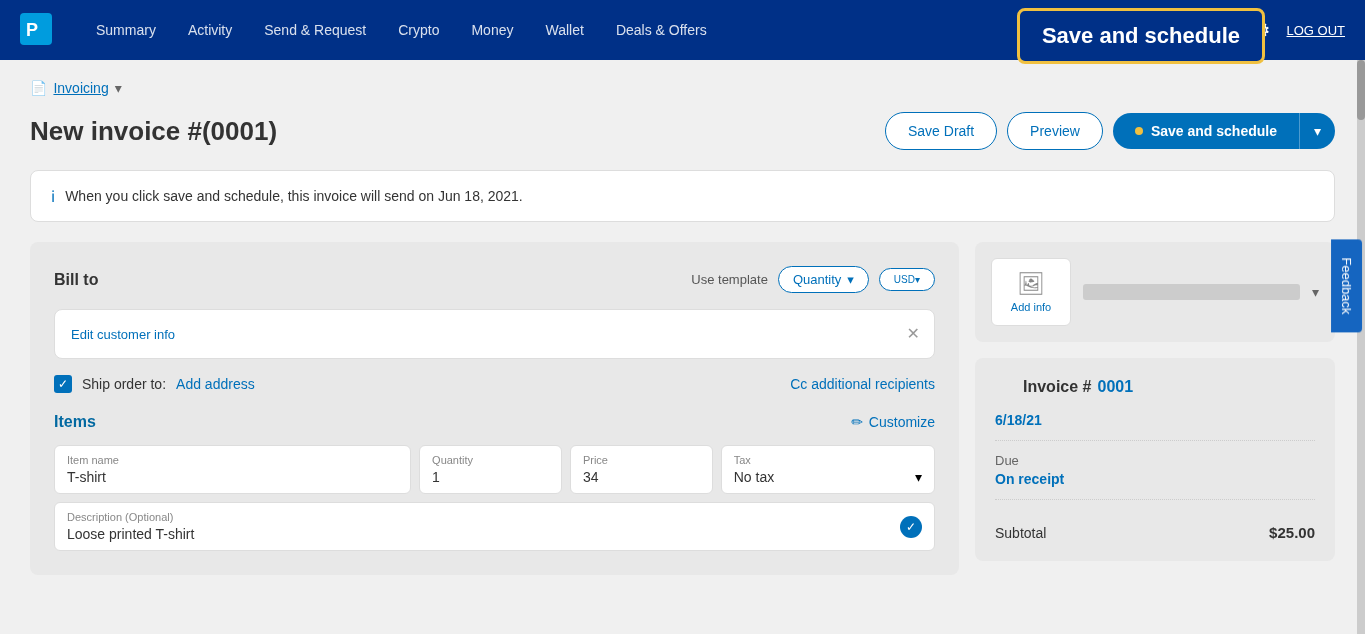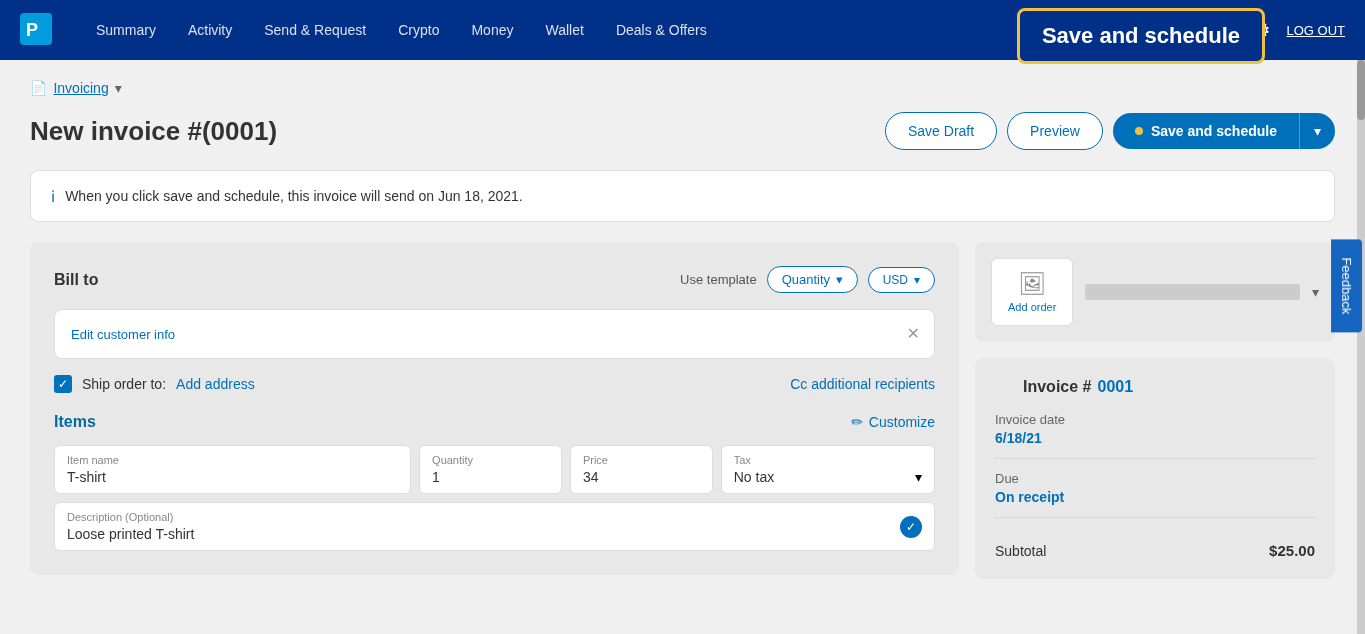--- a/index.html
+++ b/index.html
@@ -218,25 +218,24 @@
       display: flex;
       align-items: center;
       gap: 6px;
     }
     .currency-dropdown {
       border: 1.5px solid #0070ba;
       background: white;
       border-radius: 20px;
       padding: 5px 14px;
       color: #0070ba;
-      font-size: 12px;
-      cursor: pointer;
-      display: flex;
-      align-items: center;
-      gap: 6px;
+      font-size: 10px;
+      cursor: pointer;
+      display: flex;
+      align-items: center;
     }
 
     
     .customer-card {
       background: white;
       border: 1px solid #ddd;
       border-radius: 8px;
       padding: 16px;
       margin-bottom: 16px;
       position: relative;
@@ -599,34 +598,33 @@
         <div class="desc-check">✓</div>
       </div>
 
     </div>
 
     <div class="right-panel">
 
       <div class="logo-section">
         <div class="add-logo-box">
           <div class="logo-icon">🖼</div>
-          <div class="add-logo-text">Add order</div>
+          <div class="add-logo-text">Add info</div>
         </div>
         <div class="company-name-placeholder"></div>
         <span class="logo-chevron">▾</span>
       </div>
 
       <div class="summary-section">
         <div class="summary-invoice-header">
           <span class="invoice-num-label">Invoice #</span>
           <span class="invoice-num-value">0001</span>
         </div>
 
         <div class="summary-row">
-          <div class="summary-row-label">Invoice date</div>
           <div class="summary-row-value">6/18/21</div>
         </div>
 
         <div class="summary-row">
           <div class="summary-row-label">Due</div>
           <div class="summary-row-value">On receipt</div>
         </div>
 
         <div class="subtotal-row">
           <span class="subtotal-label">Subtotal</span>

